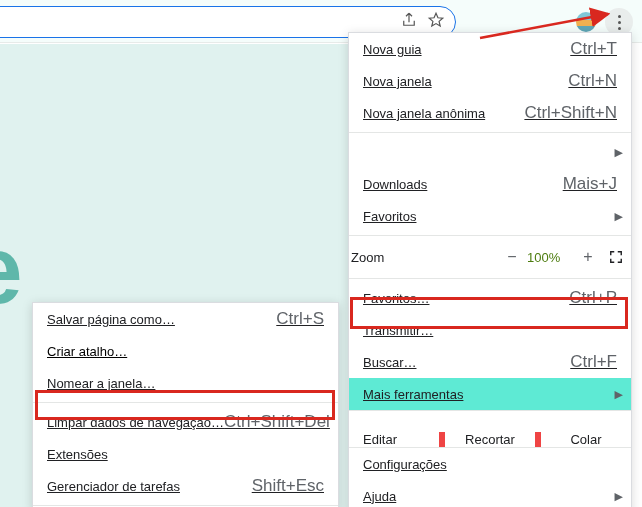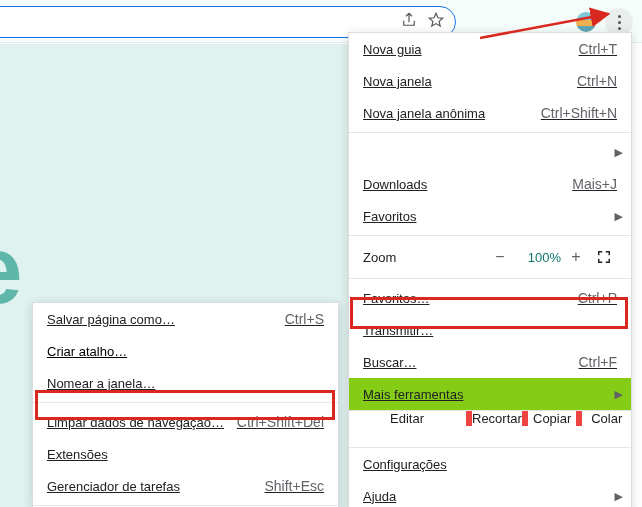--- a/index.html
+++ b/index.html
@@ -12,34 +12,34 @@
 .share-ic{left:400px;top:11px;}
 .star-ic{left:427px;top:11px;}
 .avatar{position:absolute;left:576px;top:12px;width:20px;height:20px;border-radius:50%;background:linear-gradient(180deg,#7fc8d8 40%,#f0b050 40% 70%,#5fa6b6 70%);}
 .kebab{position:absolute;left:605px;top:8px;width:28px;height:28px;border-radius:50%;background:#e9edec;display:flex;flex-direction:column;align-items:center;justify-content:center;gap:3px;}
 .kebab span{width:3px;height:3px;border-radius:50%;background:#555;}
 .gle{position:absolute;left:-110px;top:215px;font-size:96px;font-weight:700;color:#5fb7aa;letter-spacing:-3px;}
 .menu{position:absolute;background:#fff;border:1px solid #dadce0;box-shadow:0 2px 10px rgba(0,0,0,.15);color:#202124;}
 .main-menu{left:348px;top:32px;width:282px;}
 .row{display:flex;align-items:center;height:32px;padding:0 14px;position:relative;text-decoration:underline;}
 .row .lbl{flex:1;white-space:nowrap;}
-.row .sc{color:#5f6368;font-size:14px;}
+.row .sc{color:#5f6368;font-size:17px;}
 .row.dis{color:#000000;}
 .sep{height:1px;background:#e4e6e5;margin:3px 0;}
-.zoom-row{display:flex;align-items:center;height:36px;padding:0 14px;}
+.zoom-row{display:flex;align-items:center;height:36px;padding:0 2px;}
 .zoom-row .lbl{flex:1;}
 .zbtn{width:30px;text-align:center;color:#5f6368;font-size:16px;}
-.zv{width:46px;text-align:right;color:#0f766e;}
+.zv{width:46px;text-align:left;color:#4d7c0f;}
 .full{width:26px;display:flex;align-items:center;justify-content:center;}
 .full svg{width:14px;height:14px;stroke:#202124;fill:none;stroke-width:1.6;}
 .caret{position:absolute;right:8px;color:#5f6368;font-size:11px;}
-.sub-hover{background:#84cc16;justify-content:center;}
+.sub-hover{background:#5eead4;justify-content:center;}
 .highlight-red{position:absolute;border:3px solid #d9281f;pointer-events:none;box-sizing:border-box;}
 .hl-main{left:350px;top:297px;width:278px;height:32px;}
-.edit-row{display:flex;height:36px;align-items:flex-start;border-top:1px solid #e4e6e5;border-bottom:1px solid #e4e6e5;padding-left:27px;}
+.edit-row{display:flex;height:36px;align-items:flex-end;border-top:1px solid #e4e6e5;border-bottom:1px solid #e4e6e5;}
 .edit-row div{flex:1;display:flex;align-items:center;justify-content:center;border-left:6px solid #ef4444;color:#202124;}
 .edit-row div:first-child{border-left:none;justify-content:flex-start;padding-left:14px;flex:0 0 76px;}
 .sub-menu{left:32px;top:302px;width:305px;}
 .hl-sub{left:35px;top:390px;width:300px;height:30px;}
 .arrow{position:absolute;pointer-events:none;}
 .arrow svg{overflow:visible;}
 </style>
 </head>
 <body>
 <div class="bg"></div>
@@ -116,21 +116,20 @@
       <span class="lbl">Buscar…</span>
       <span class="sc">Ctrl+F</span>
     </div>
   <div class="row sub-hover">
       <span class="lbl">Mais ferramentas</span>
       <span class="caret">▶</span>
     </div>
   <div class="edit-row">
     <div>Editar</div>
     <div>Recortar</div>
-    <div>Copiar</div>
     <div>Colar</div>
   </div>
   <div class="row">
       <span class="lbl">Configurações</span>
     </div>
   <div class="row">
       <span class="lbl">Ajuda</span>
       <span class="caret">▶</span>
     </div>
 

